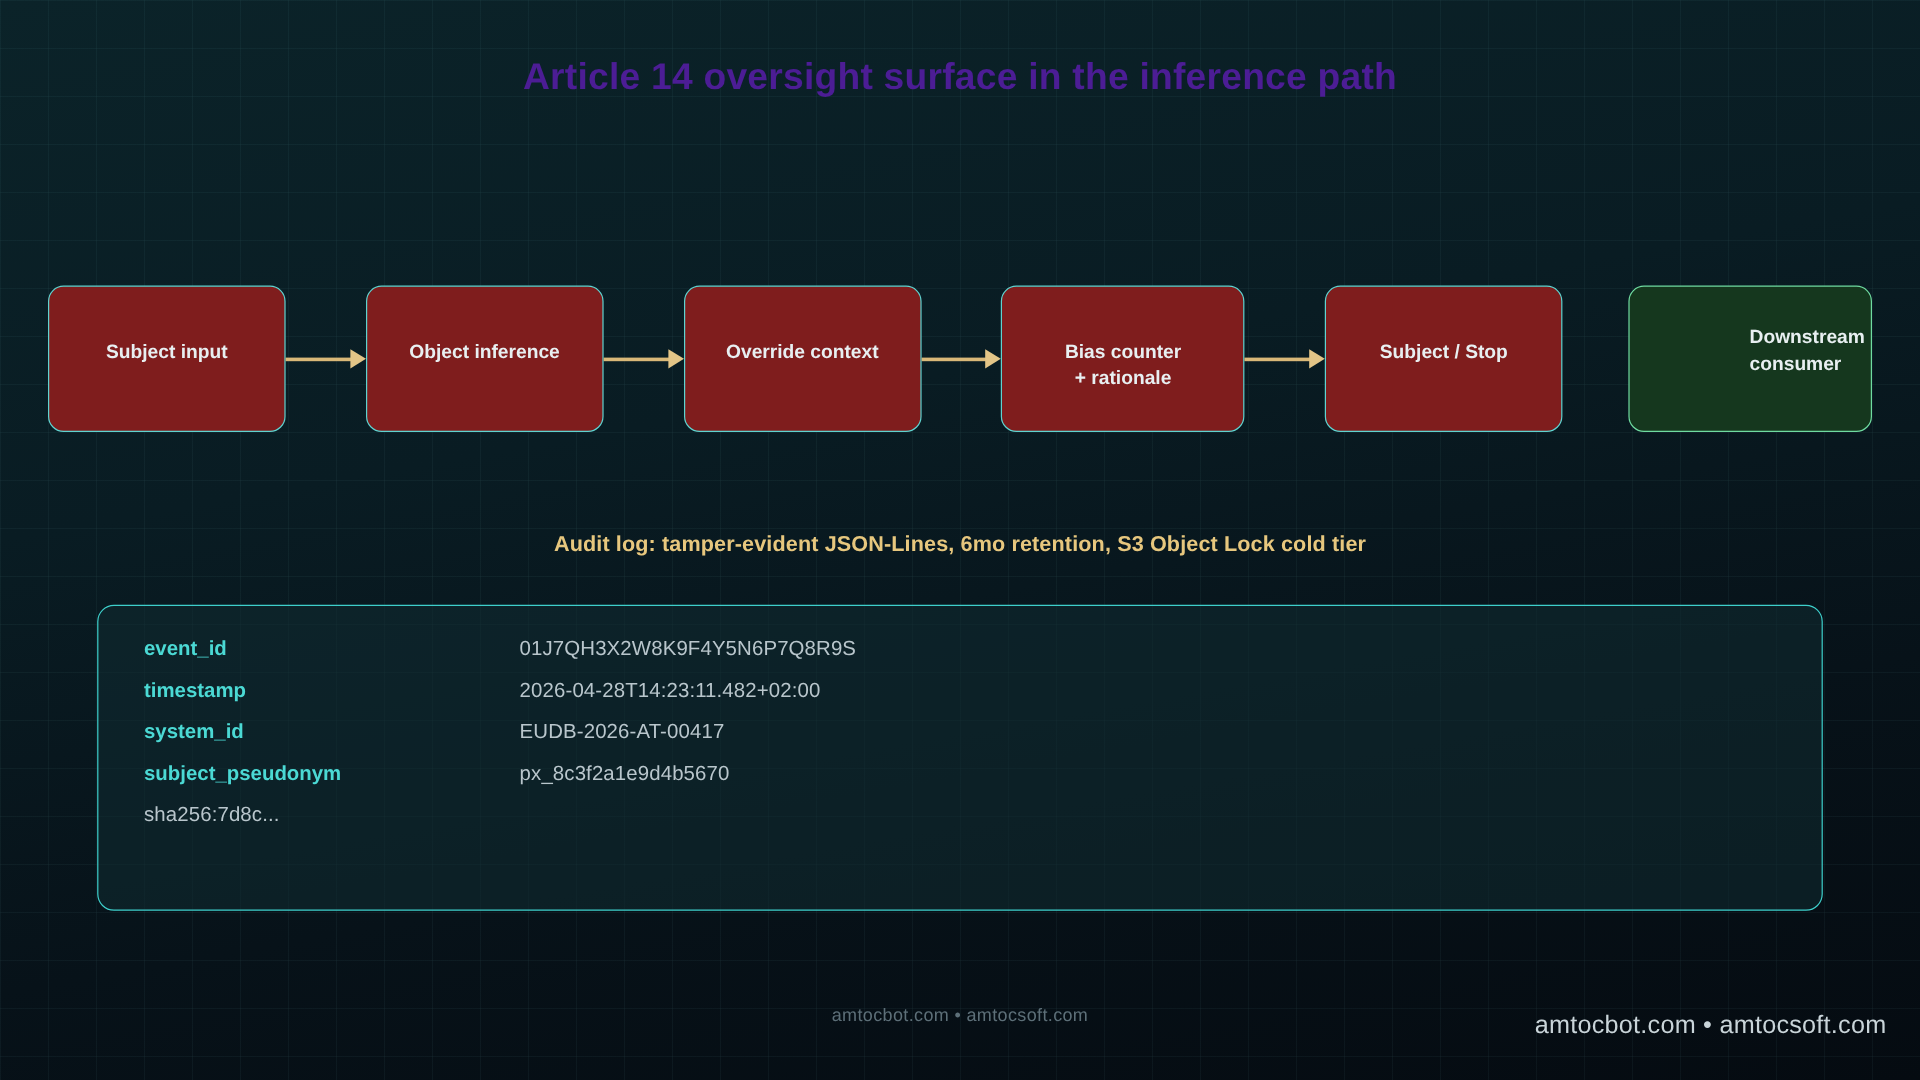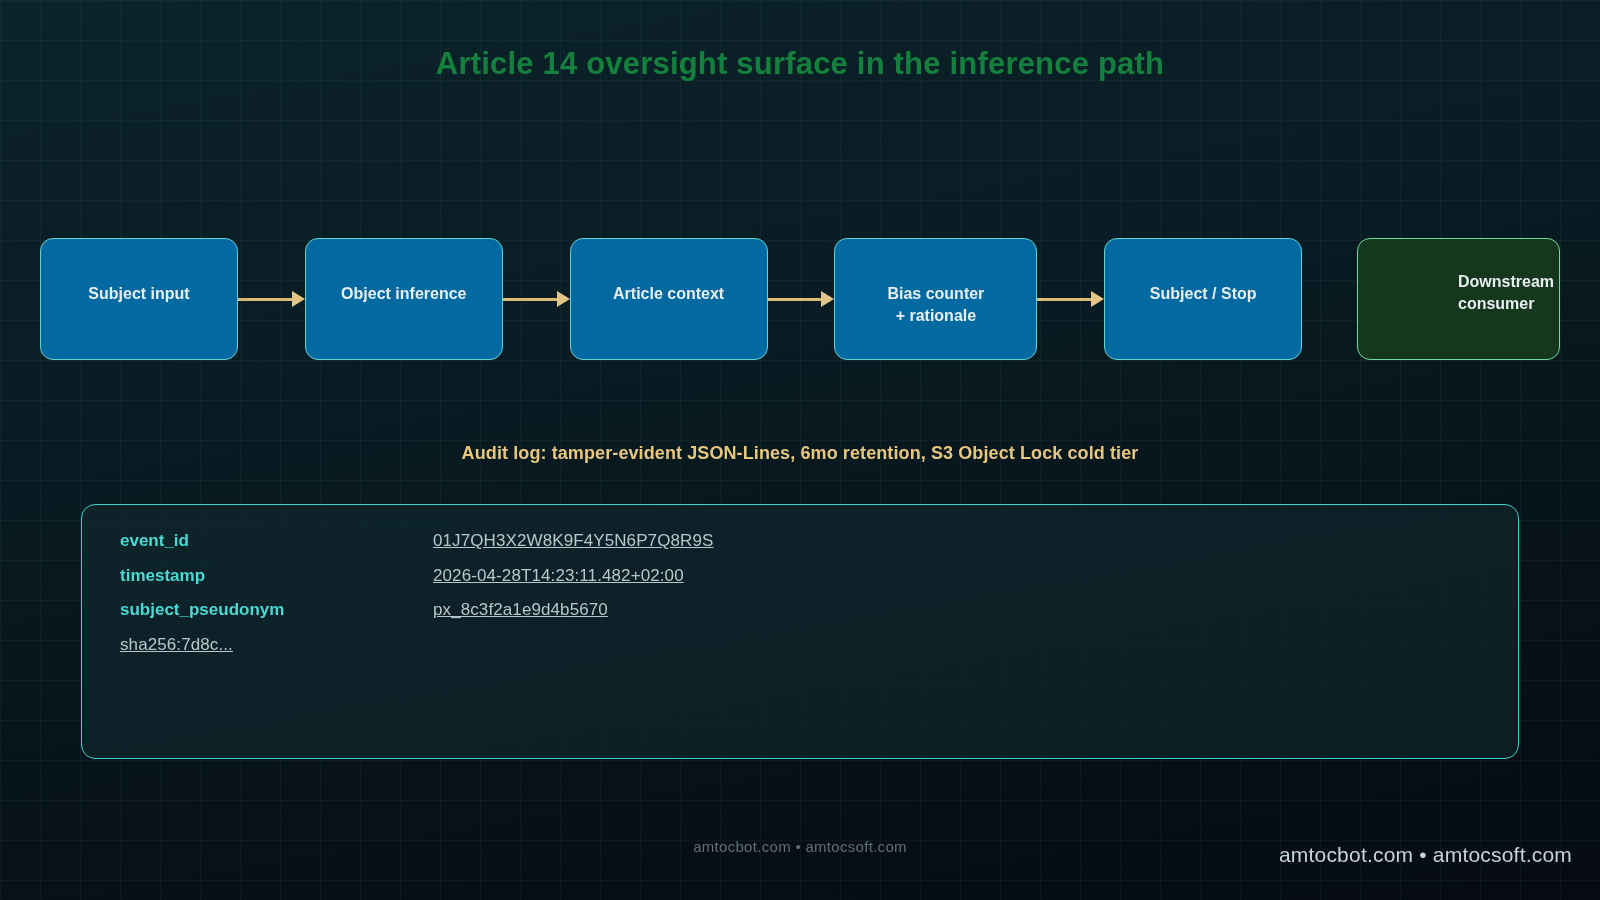--- a/index.html
+++ b/index.html
@@ -33,41 +33,41 @@
 
   #page-title {
     position: absolute;
     top: 46px;
     left: 0;
     width: 1600px;
     text-align: center;
     font-size: 31px;
     font-weight: bold;
     letter-spacing: 0.2px;
-    color: #15803d;
+    color: #4c1d95;
   }
 
   
   #flow-row {
     position: absolute;
     top: 238px;
     left: 40px;
     width: 1520px;
     height: 122px;
     display: flex;
     align-items: stretch;
   }
 
   .flow-node {
     flex: 0 0 auto;
     width: 198px;
     height: 122px;
     border-radius: 13px;
     border: 1.6px solid #5fd3d0;
-    background: #0369a1;
+    background: #7f1d1d;
     padding: 44px 22px 0 22px;
     position: relative;
   }
 
   .flow-node.node-wide { width: 203px; }
 
   .flow-node .node-label {
     font-size: 16px;
     font-weight: bold;
     line-height: 1.35;
@@ -147,21 +147,20 @@
     font-weight: bold;
     color: #4bd9d4;
     white-space: nowrap;
   }
   .record-value {
     font-size: 17px;
     font-weight: normal;
     color: #b9c6cc;
     white-space: nowrap;
     letter-spacing: 0.1px;
-    text-decoration: underline;
   }
 
   
   #footer-center {
     position: absolute;
     top: 838px;
     left: 0;
     width: 1600px;
     text-align: center;
     font-size: 15px;
@@ -200,21 +199,21 @@
   <div class="flow-node">
     <span class="node-label">Object inference</span>
   </div>
 
   <div class="flow-arrow">
     <span class="arrow-line"></span>
     <span class="arrow-head"></span>
   </div>
 
   <div class="flow-node">
-    <span class="node-label">Article context</span>
+    <span class="node-label">Override context</span>
   </div>
 
   <div class="flow-arrow">
     <span class="arrow-line"></span>
     <span class="arrow-head"></span>
   </div>
 
   <div class="flow-node node-wide">
     <span class="node-label">Bias counter<br>+ rationale</span>
   </div>
@@ -241,20 +240,24 @@
 <div id="record-panel">
   <div class="record-row">
     <span class="record-key">event_id</span>
     <span class="record-value">01J7QH3X2W8K9F4Y5N6P7Q8R9S</span>
   </div>
   <div class="record-row">
     <span class="record-key">timestamp</span>
     <span class="record-value">2026-04-28T14:23:11.482+02:00</span>
   </div>
   <div class="record-row">
+    <span class="record-key">system_id</span>
+    <span class="record-value">EUDB-2026-AT-00417</span>
+  </div>
+  <div class="record-row">
     <span class="record-key">subject_pseudonym</span>
     <span class="record-value">px_8c3f2a1e9d4b5670</span>
   </div>
   <div class="record-row">
     <span class="record-value">sha256:7d8c...</span>
   </div>
 </div>
 
 <div id="footer-center">amtocbot.com  •  amtocsoft.com</div>
 <div id="footer-right">amtocbot.com  •  amtocsoft.com</div>

